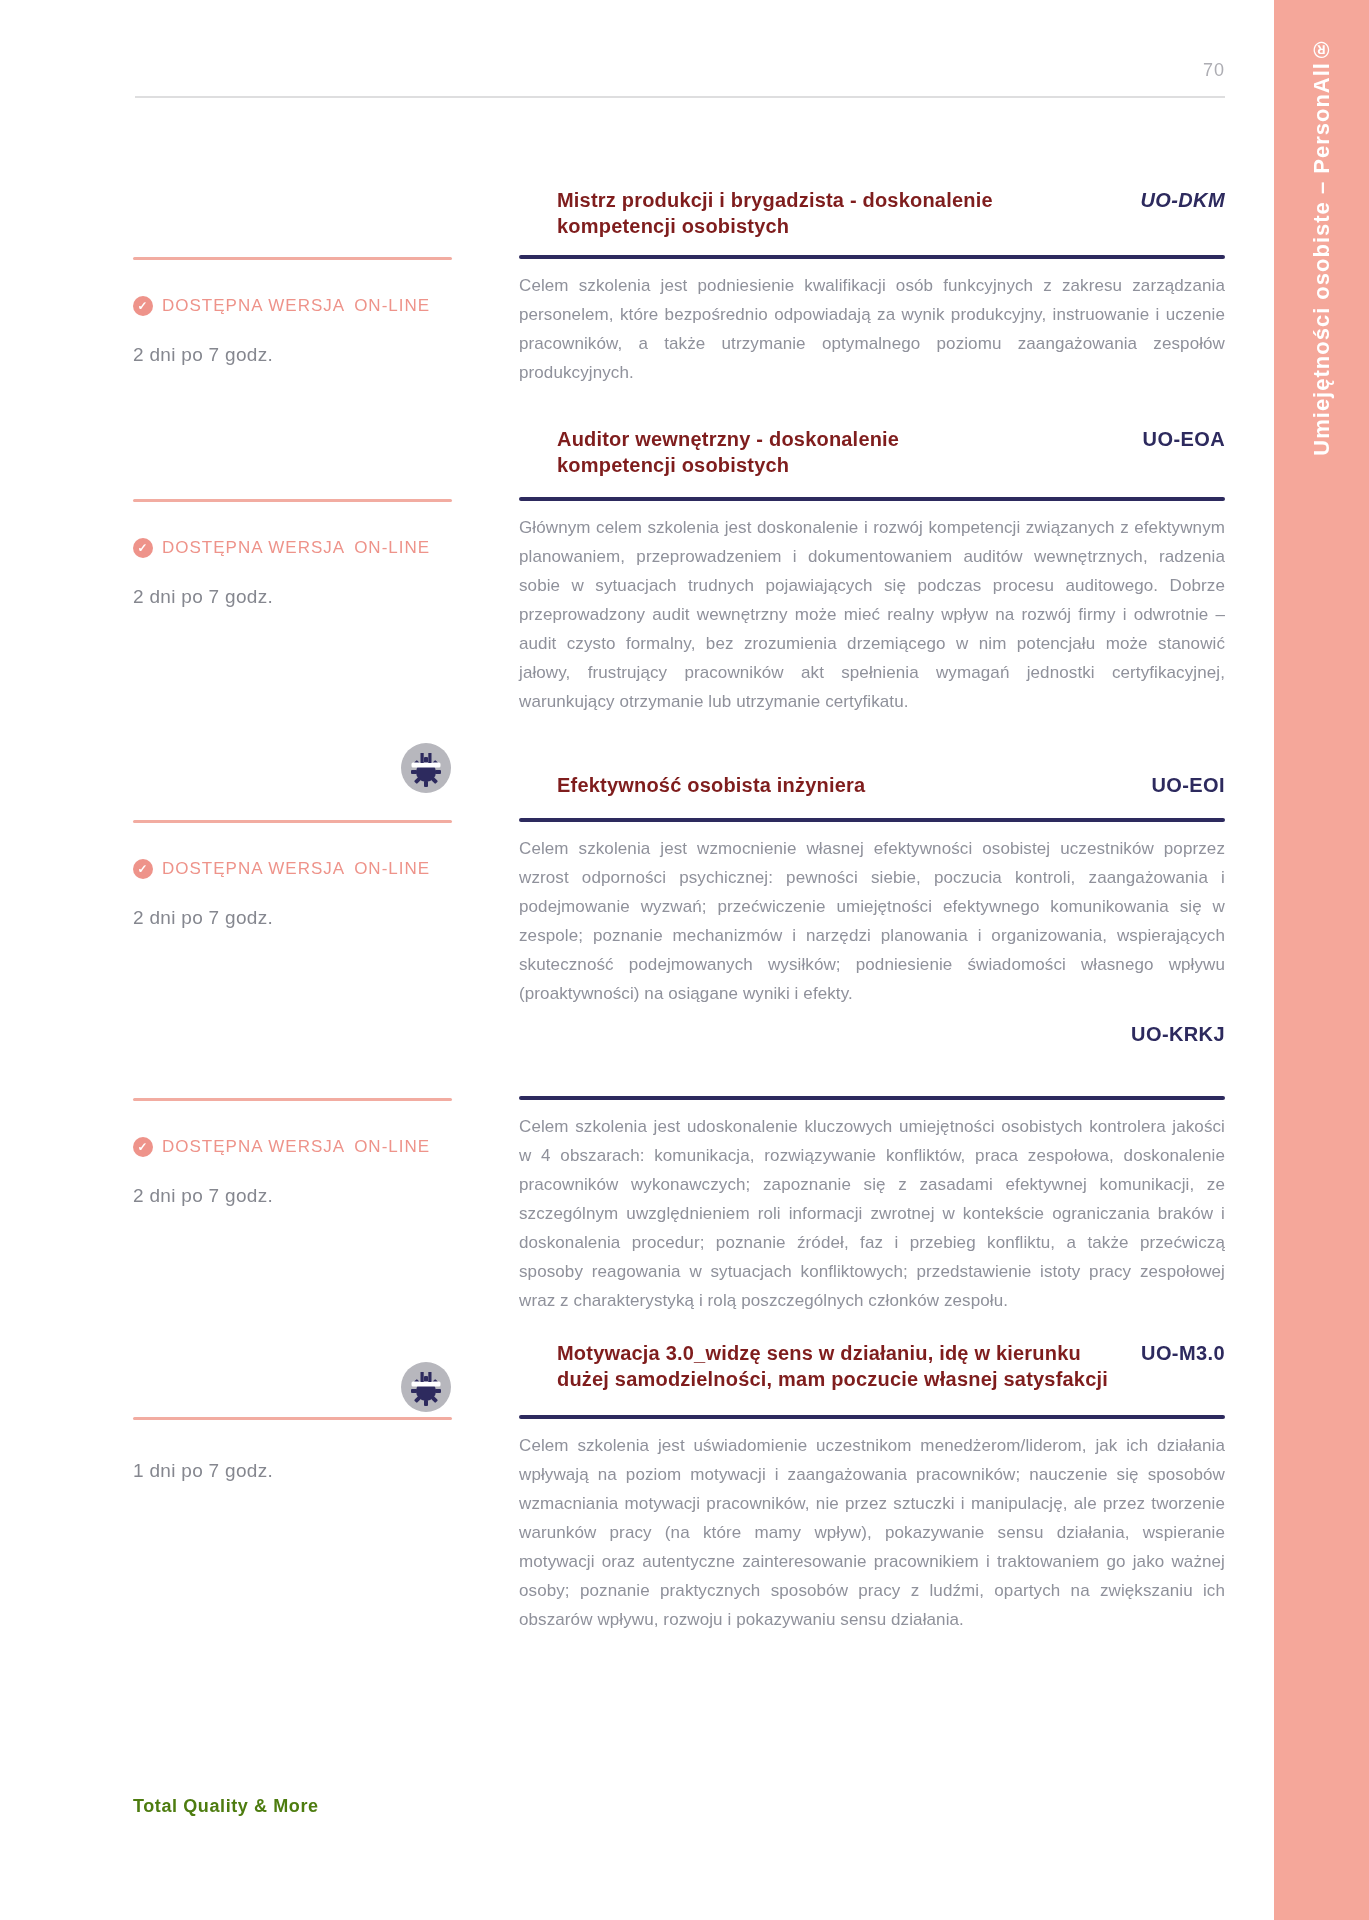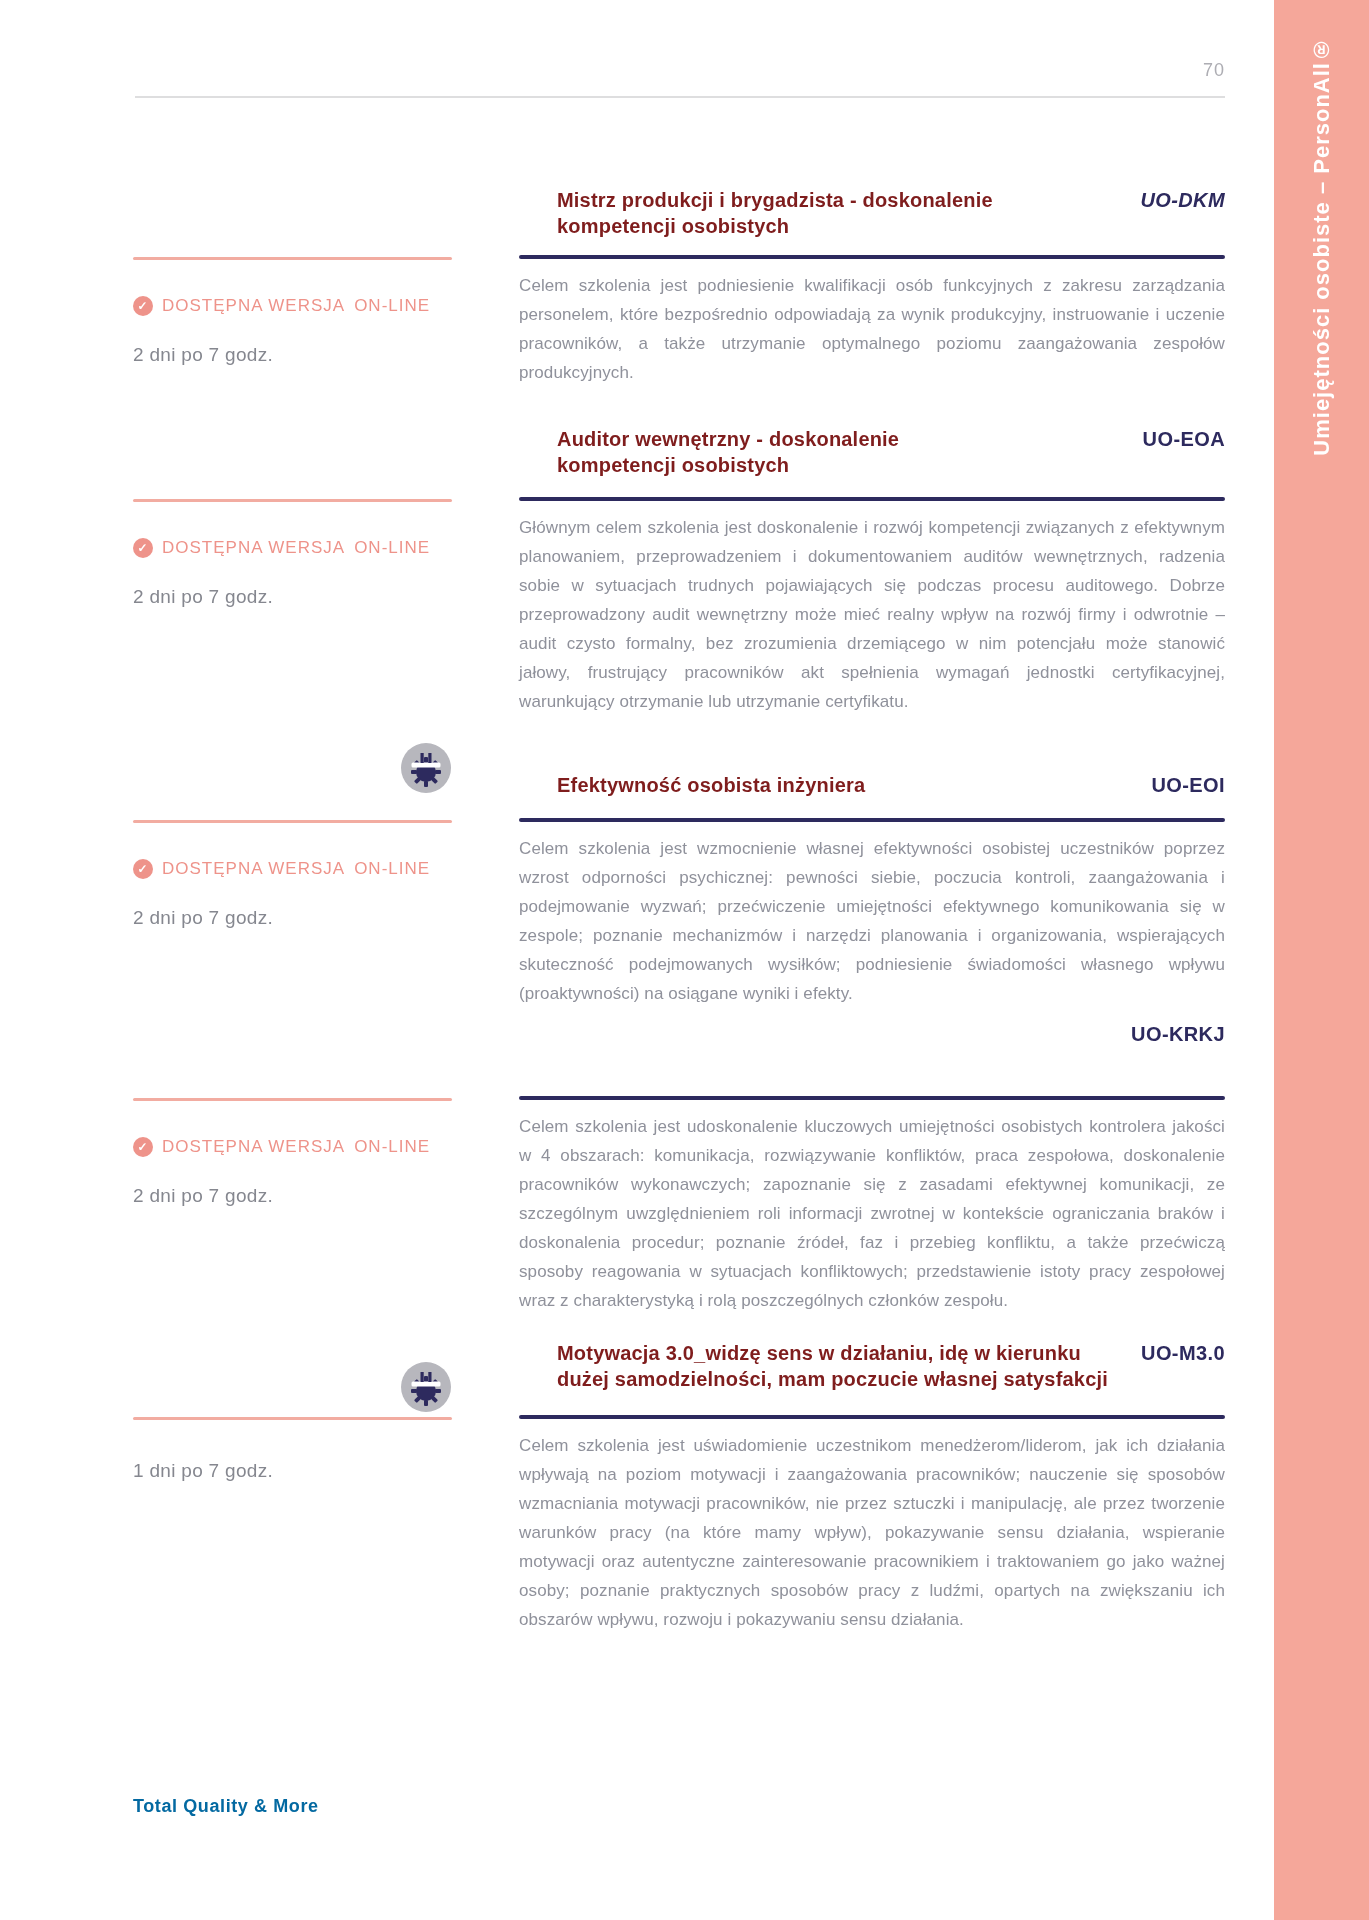--- a/index.html
+++ b/index.html
@@ -55,21 +55,21 @@
     display:flex;align-items:center;justify-content:center;
     color:#ffffff;font-size:12px;font-weight:700;line-height:1;
   }
   .duration{
     position:absolute;left:133px;
     color:#85878f;font-size:19px;letter-spacing:0.3px;
   }
   .course-icon{position:absolute;left:401px;width:50px;height:50px;}
   .footer{
     position:absolute;top:1796px;left:133px;
-    color:#0369a1;font-size:18px;font-weight:700;letter-spacing:0.6px;
+    color:#4d7c0f;font-size:18px;font-weight:700;letter-spacing:0.6px;
   }
 </style>
 </head>
 <body>
 
 <div class="page">
 
   <div class="page-number">70</div>
   <div class="header-rule"></div>
 

